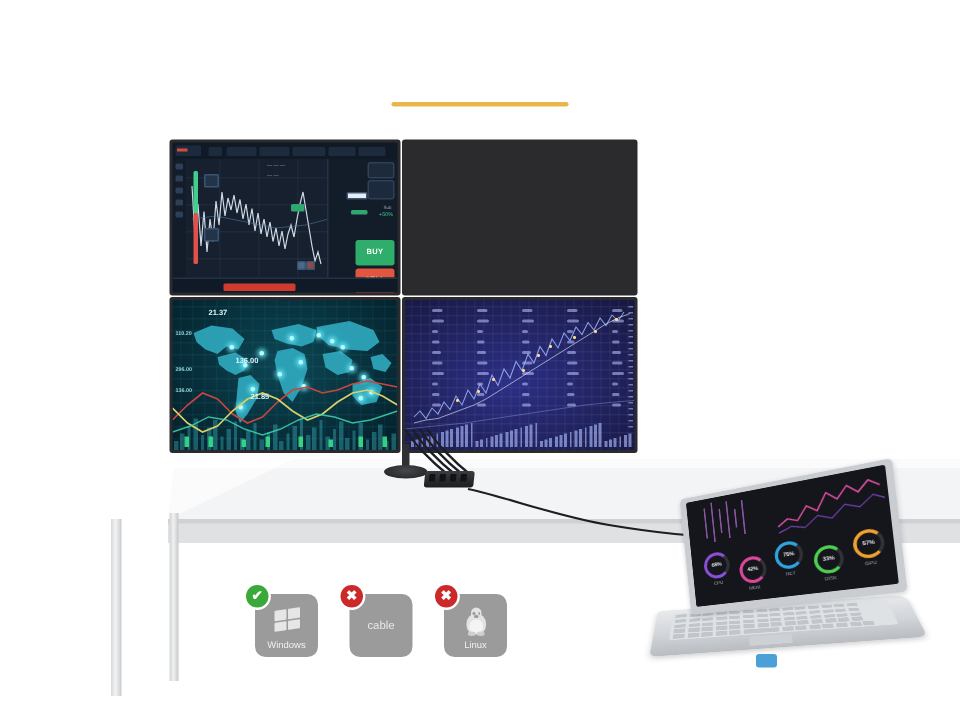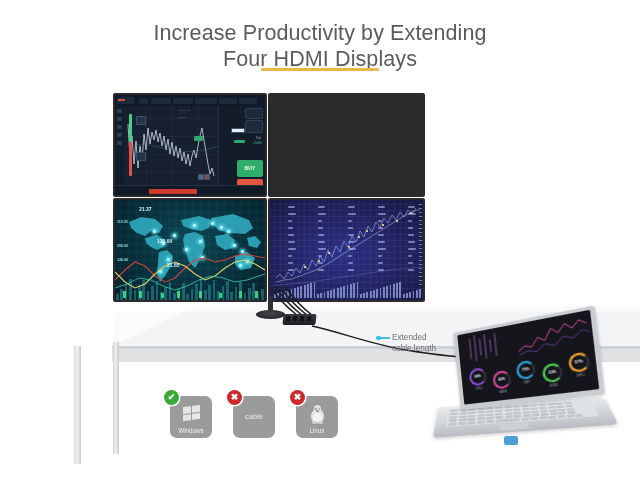--- a/index.html
+++ b/index.html
@@ -149,24 +149,20 @@
   .tux-eye{position:absolute;top:3px;width:1.5px;height:2px;background:#9b9b9b;border-radius:50%;}
   .tux-beak{position:absolute;left:6px;top:5px;width:3.4px;height:2.2px;background:#9b9b9b;border-radius:40%;}
   .tux-belly{position:absolute;left:3.4px;top:8px;width:8.4px;height:9px;background:#f4f4f4;border-radius:50% 50% 45% 45%;}
   .tux-foot{position:absolute;top:16.4px;width:4.6px;height:2.2px;background:#cfcfcf;border-radius:50%;}
 </style>
 </head>
 <body>
 
 <div id="stage">
 
-  <div id="headline">
-    <span>Increase Productivity by Extending</span>
-    <span class="l2">Four HDMI Displays</span>
-  </div>
   <div id="title-underline"></div>
 
   <div>
     <svg width="640" height="180" style="position:absolute;left:0;top:300px;">
       <polygon points="112,46 196,6 640,6 640,62 112,62" fill="#f3f4f5"></polygon>
       <polygon points="112,46 196,6 640,6 640,12 116,12" fill="#fbfbfc"></polygon>
       <polygon points="112,46 640,46 640,62 112,62" fill="#dfe1e3"></polygon>
       <rect x="112" y="46" width="528" height="3" fill="#cfd2d5"></rect>
     </svg>
     <div id="desk-leg-l"></div>
@@ -572,28 +568,20 @@
     <div class="hub-port" style="left:3px;"></div>
     <div class="hub-port" style="left:10px;"></div>
     <div class="hub-port" style="left:17px;"></div>
     <div class="hub-port" style="left:24px;"></div>
   </div>
 
   <svg width="190" height="60" style="position:absolute;left:310px;top:320px;">
     <path d="M2,6 C30,12 60,24 96,30 C126,35 150,38 176,38" fill="none" stroke="#1d1e21" stroke-width="1.4"></path>
   </svg>
 
-  <div id="callout">
-    <div id="callout-dot"></div>
-    <div id="callout-line"></div>
-    <div id="callout-text">
-      <span>Extended</span><br>
-      <span>cable length</span>
-    </div>
-  </div>
 
   <div id="laptop">
     <div id="lap-base">
       <div id="lap-keyboard">
           <div class="kb-row" style="top: 1px;">
             <div class="kb-key" style="left: 2px; width: 7px;"></div>
             <div class="kb-key" style="left: 10.6px; width: 7px;"></div>
             <div class="kb-key" style="left: 19.2px; width: 7px;"></div>
             <div class="kb-key" style="left: 27.8px; width: 7px;"></div>
             <div class="kb-key" style="left: 36.4px; width: 7px;"></div>

